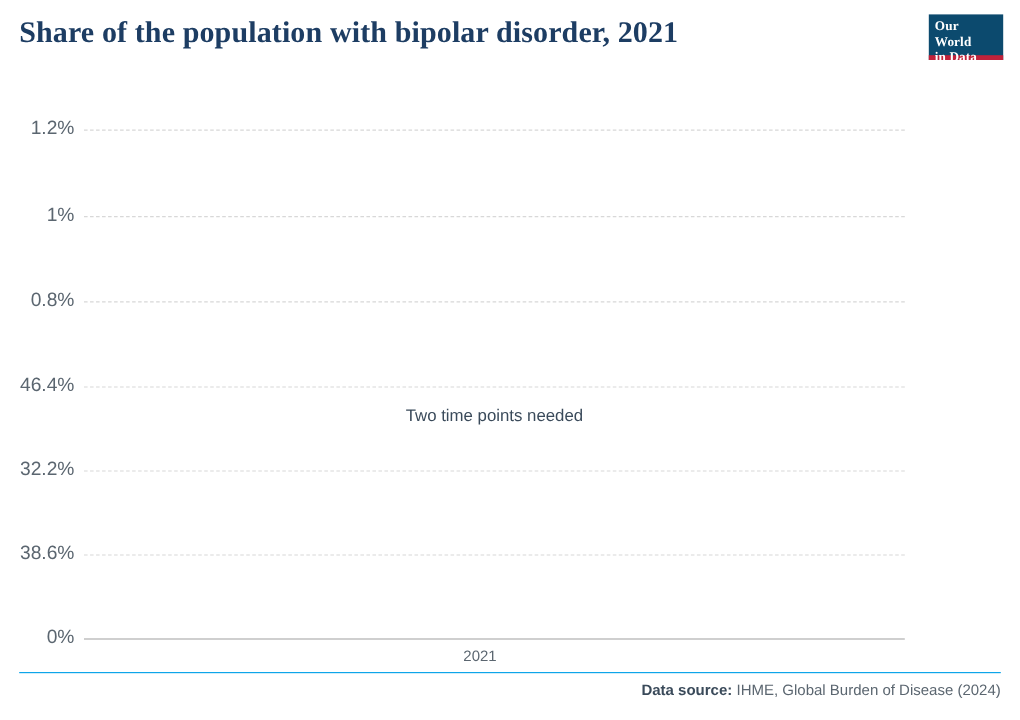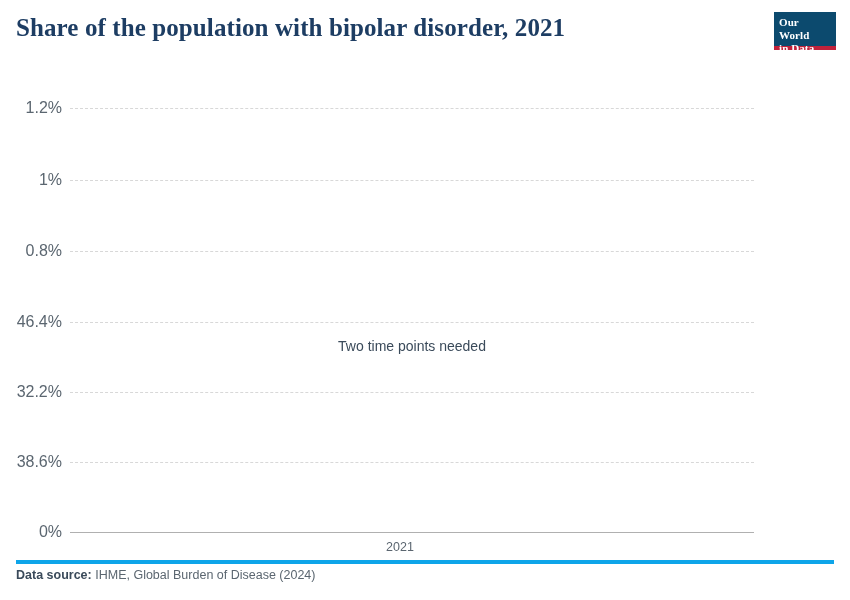--- a/index.html
+++ b/index.html
@@ -112,27 +112,28 @@
     transform: translateX(-50%);
   }
 
   
   .footer {
     position: absolute;
     left: 16px;
     right: 16px;
     bottom: 18px;
     height: 22px;
-    border-top: 4px solid #0ea5e9;
+    border-top: 1px solid #0ea5e9;
     padding-top: 7px;
     font-size: 12.5px;
     color: #5b6670;
     display: flex;
     justify-content: space-between;
     align-items: flex-end;
+    flex-direction: column;
   }
   .footer .left strong {
     color: #3a4a5a;
     font-weight: 700;
   }
   .footer .right {
     text-align: right;
   }
 </style>
 </head>

